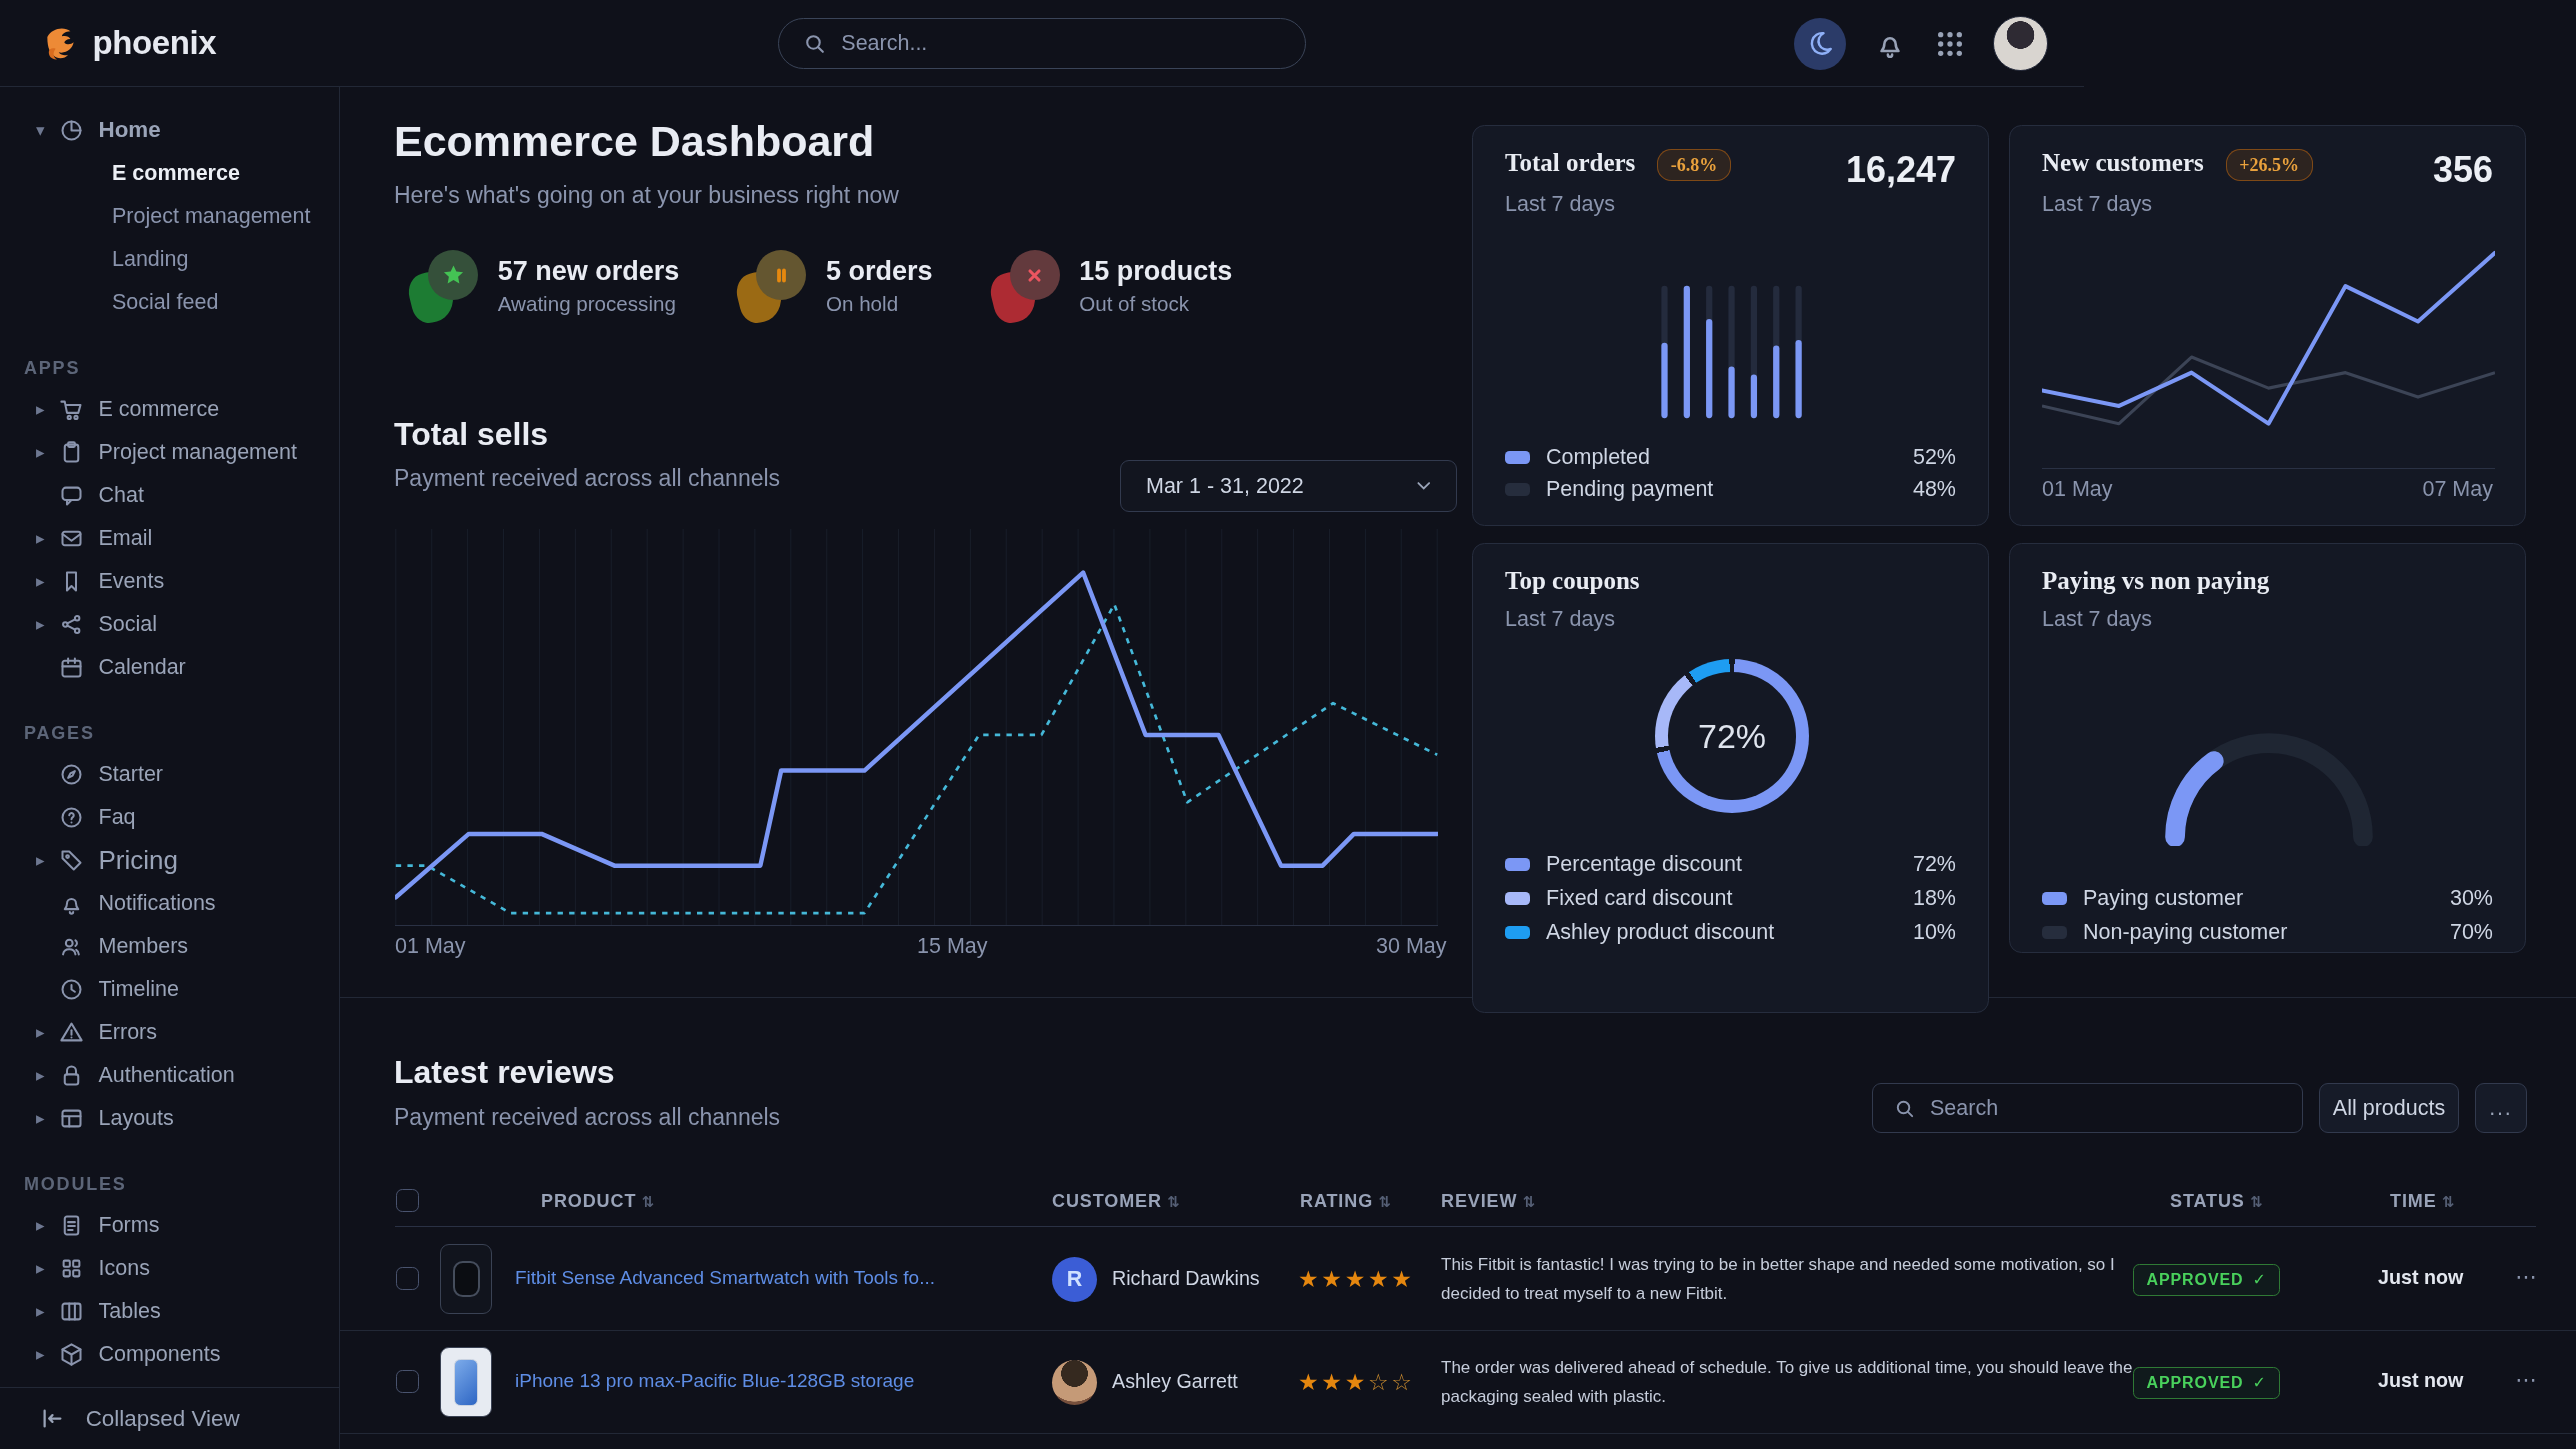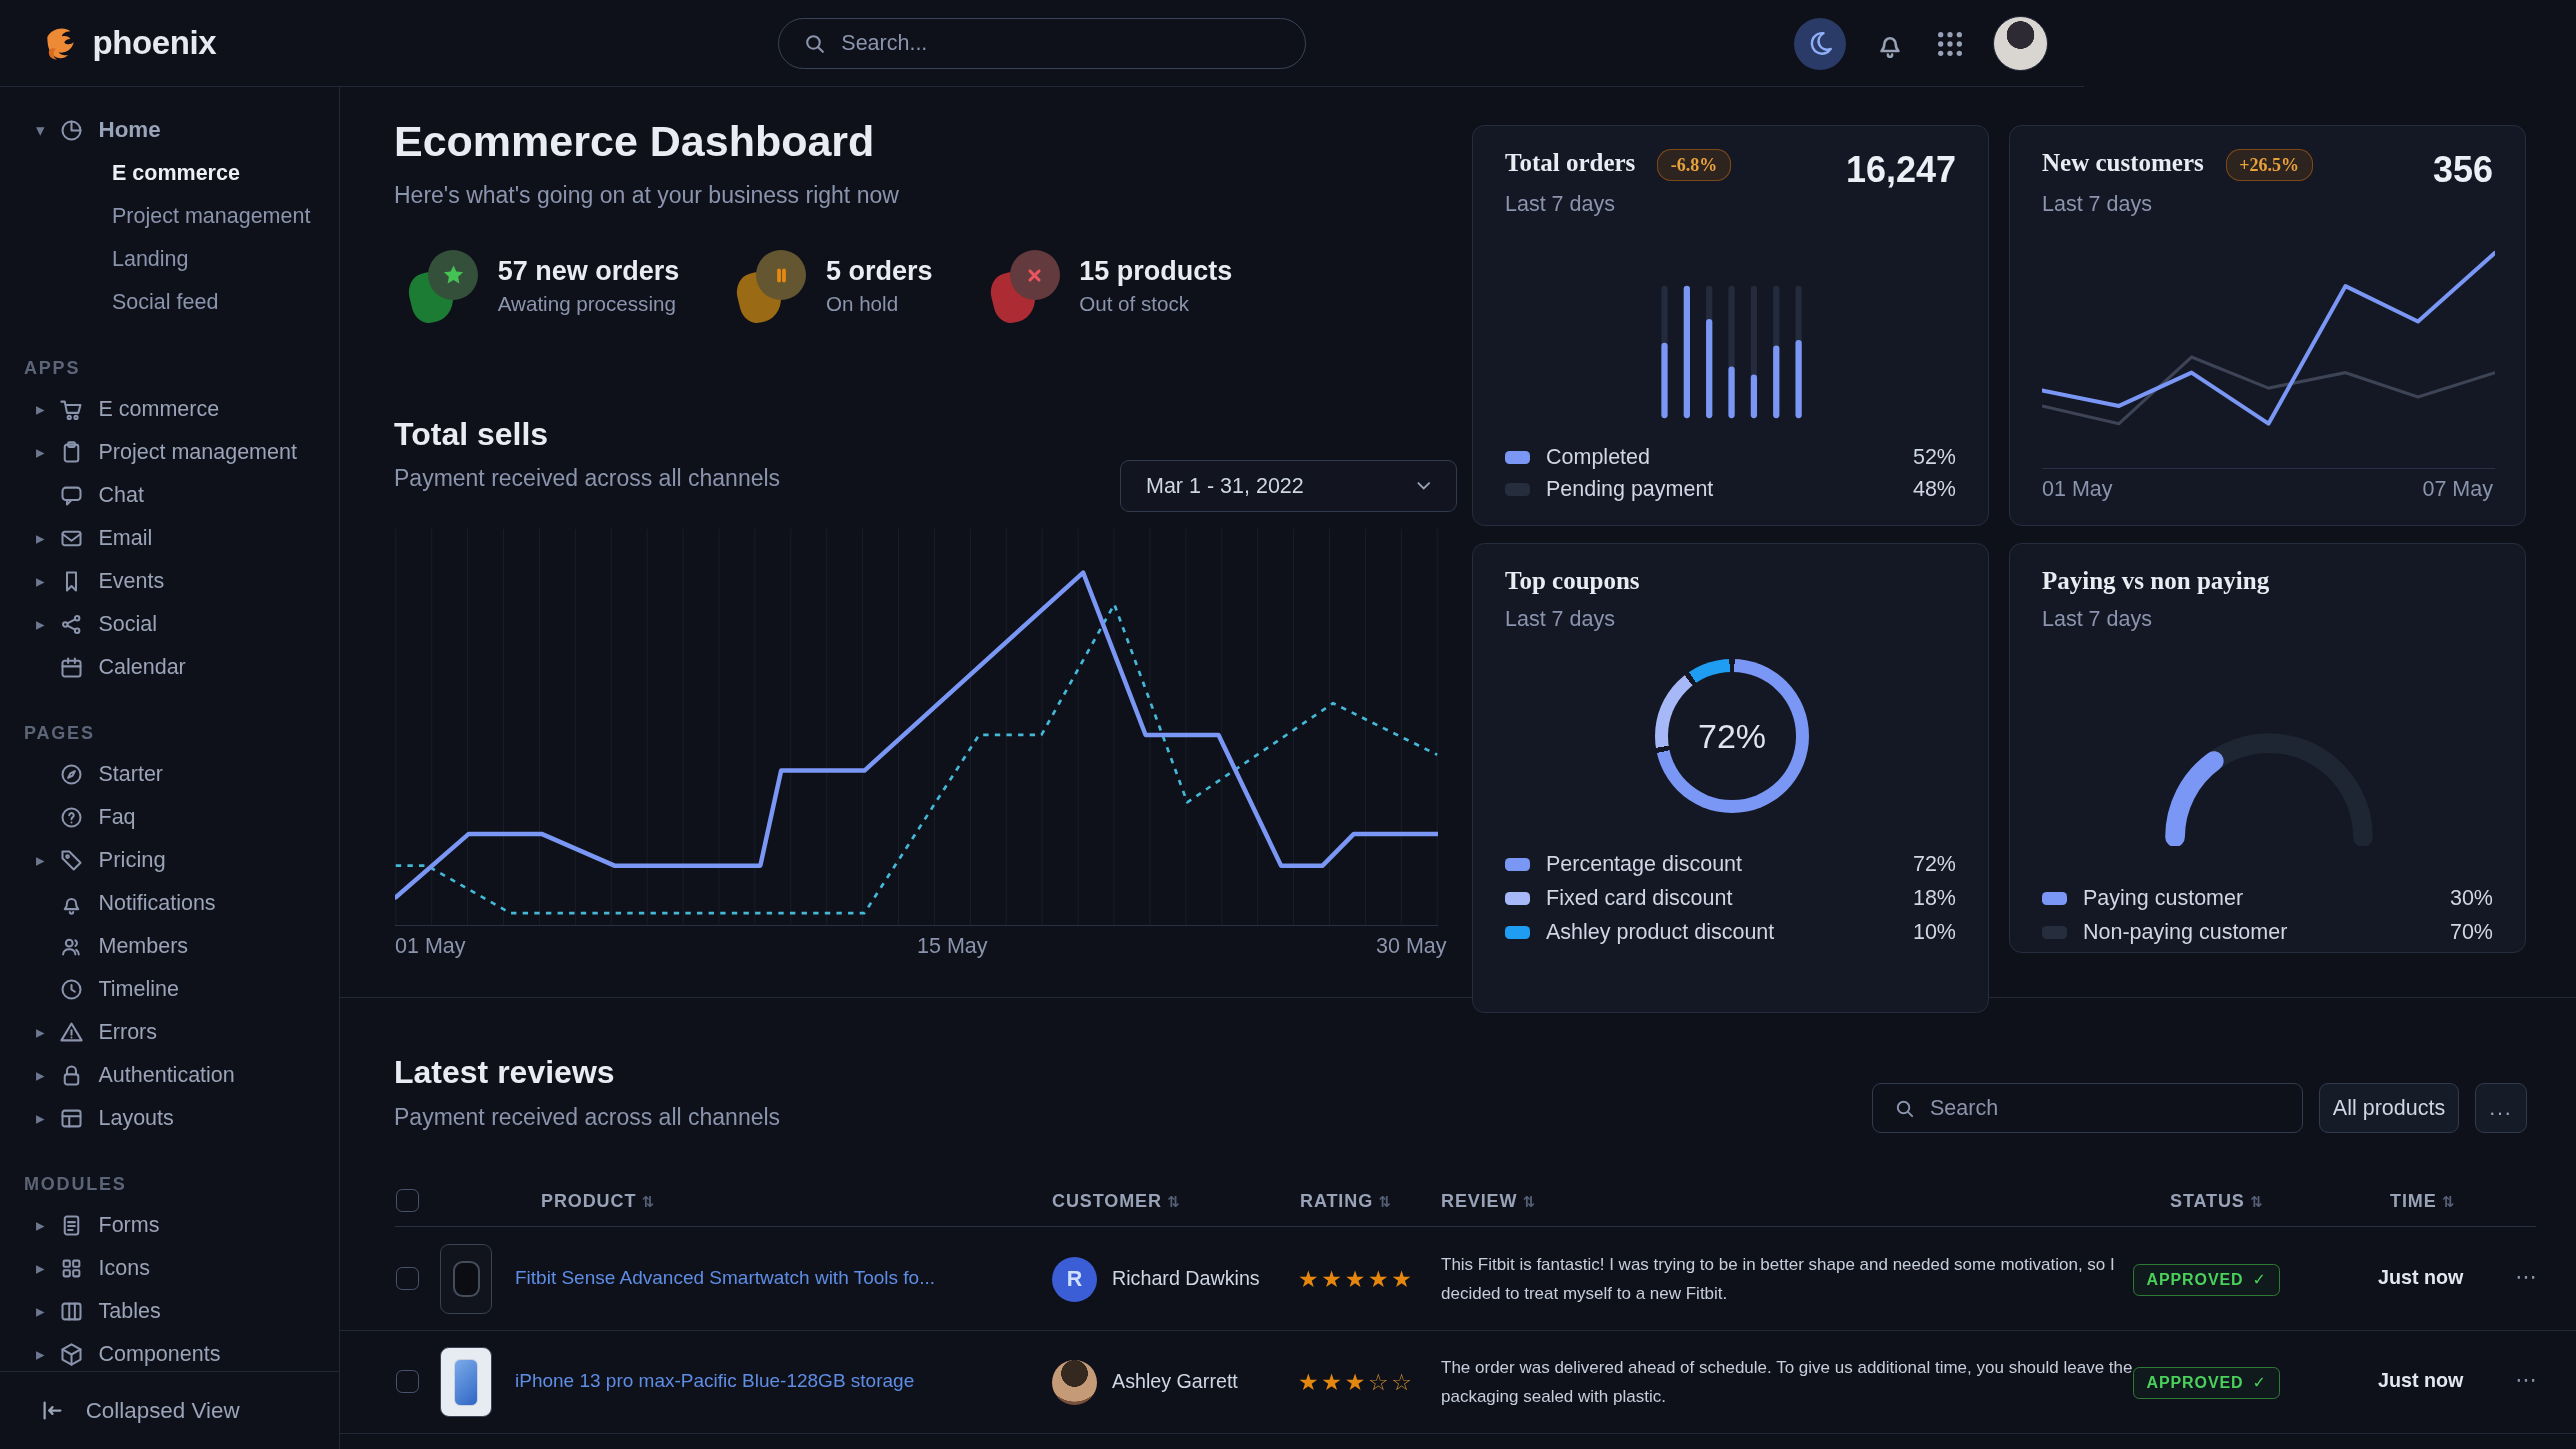--- a/index.html
+++ b/index.html
@@ -19,21 +19,21 @@
 
   
   .sidebar { position:absolute; top:87px; left:0; width:340px; height:1362px; border-right:0.9px solid #222836; padding-top:21.5px; }
   .side-item { display:flex; align-items:center; height:43px; padding-left:36px; cursor:pointer; color:#9aa4b8; font-size:22.4px; font-weight:600; }
   .side-item .caret { width:21.5px; font-size:17px; color:#6e7891; }
   .side-item .caret.empty { visibility:hidden; }
   .side-item .s-ico { width:41px; display:flex; align-items:center; }
   .side-sub { display:block; padding-left:112px; height:43px; line-height:43px; font-size:21.5px; color:#8a94ad; cursor:pointer; font-weight:400; }
   .side-sub.active { color:#eceff5; font-weight:600; }
   .side-section { padding-left:24px; margin-top:34px; margin-bottom:9px; font-size:18px; font-weight:700; letter-spacing:1.8px; color:#5c6578; }
-  .sidebar-footer { position:absolute; bottom:0; left:0; width:339px; height:78px; border-top:0.9px solid #222836; display:flex; align-items:center; gap:19.7px; padding-left:39px; font-size:22.4px; color:#9aa4b8; cursor:pointer; }
+  .sidebar-footer { position:absolute; bottom:0; left:0; width:339px; height:62px; border-top:0.9px solid #222836; display:flex; align-items:center; gap:19.7px; padding-left:39px; font-size:22.4px; color:#9aa4b8; cursor:pointer; }
 
   
   .main { position:absolute; left:340px; top:87px; width:2236px; height:1362px; overflow:hidden; }
   .h1 { position:absolute; left:54px; top:30px; font-size:43px; font-weight:700; color:#e9ecf3; }
   .h-sub { position:absolute; left:54px; top:95px; font-size:23px; color:#8a94ad; }
   .h2 { font-size:32px; font-weight:700; color:#e9ecf3; }
   .sub { font-size:23px; color:#8a94ad; }
 
   
   .stats { position:absolute; left:70px; top:163px; display:flex; gap:59px; }
@@ -270,21 +270,21 @@
           <span style="font-weight:400;font-size:21.5px">Faq</span>
         </div>
         <div class="side-item">
           <span class="caret">▸</span>
           <span class="s-ico">
             <svg class="ico" width="27" height="27" viewBox="0 0 24 24" fill="none" stroke="#8a94ad" stroke-width="1.8" stroke-linecap="round" stroke-linejoin="round" style="color:#8a94ad">
               <path d="M4 4h6l10 10-6 6L4 10z"></path>
               <circle cx="8.5" cy="8.5" r="1.2"></circle>
             </svg>
           </span>
-          <span style="font-weight:400;font-size:22px">Pricing</span>
+          <span style="font-weight:400;font-size:26px">Pricing</span>
         </div>
         <div class="side-item">
           <span class="caret empty">▸</span>
           <span class="s-ico">
             <svg class="ico" width="27" height="27" viewBox="0 0 24 24" fill="none" stroke="#8a94ad" stroke-width="1.8" stroke-linecap="round" stroke-linejoin="round" style="color:#8a94ad">
               <path d="M6 17h12c-1.5-1.6-2-3-2-5a4 4 0 0 0-8 0c0 2-.5 3.4-2 5z"></path>
               <path d="M10.5 19.5a1.5 1.5 0 0 0 3 0"></path>
             </svg>
           </span>
           <span style="font-weight:400;font-size:21.5px">Notifications</span>

